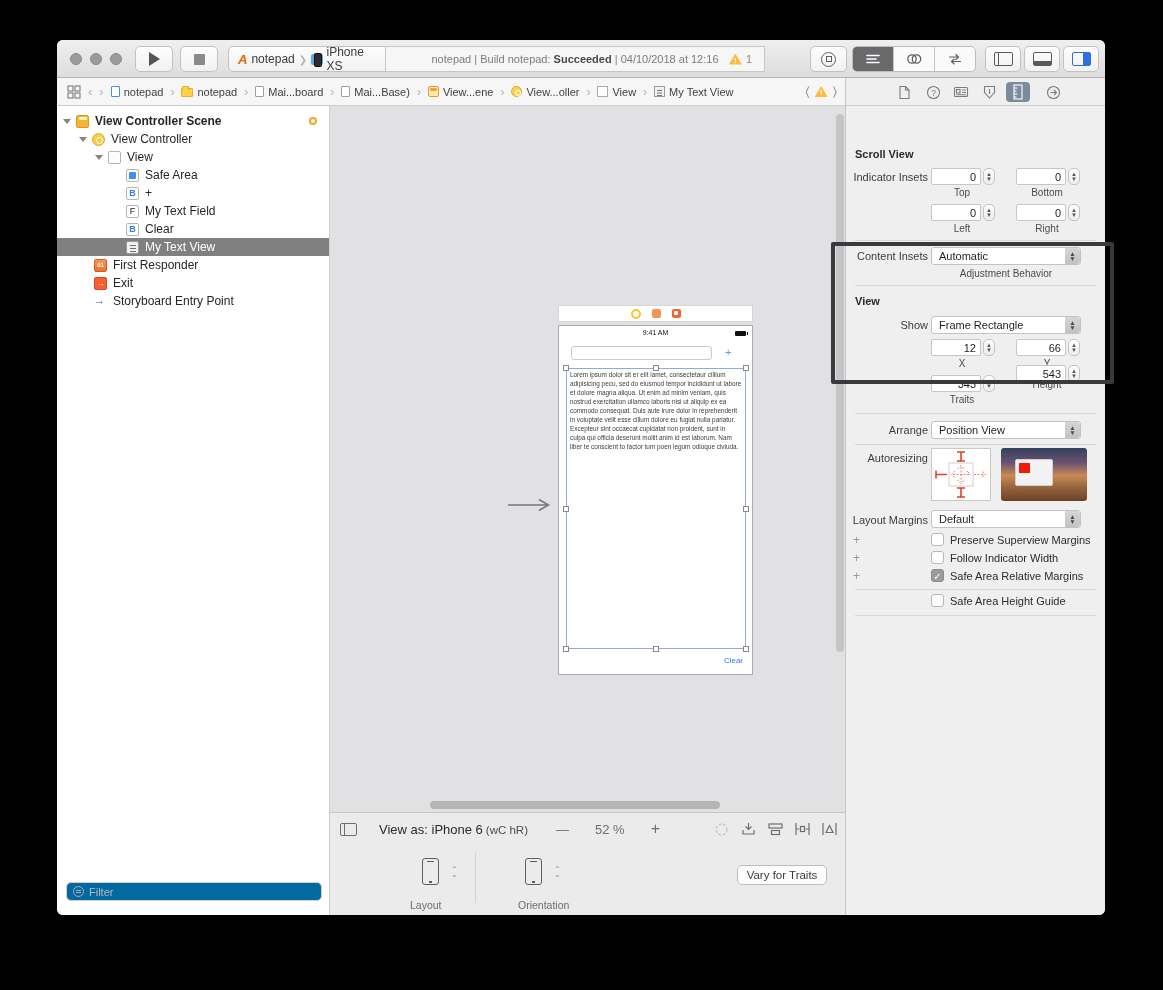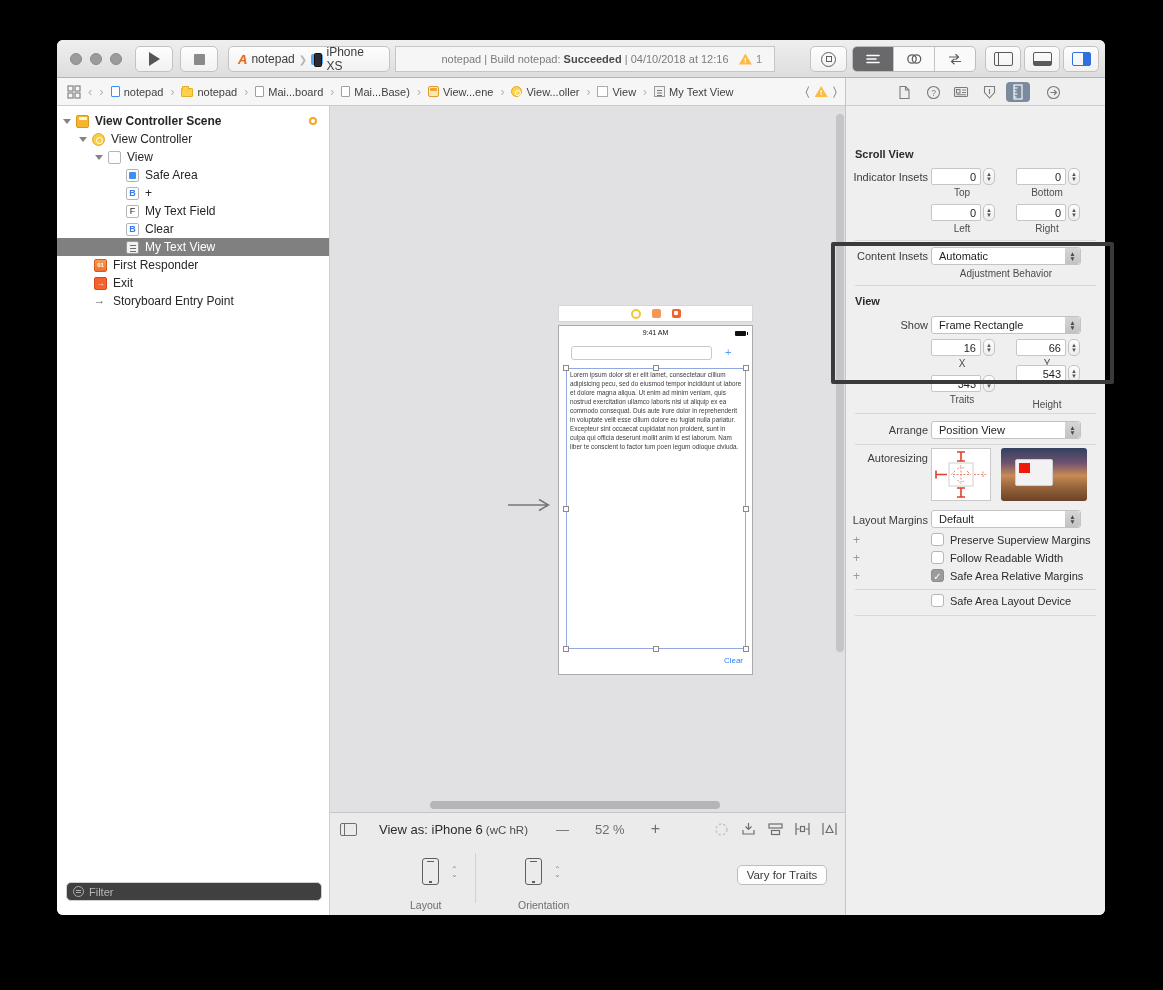--- a/index.html
+++ b/index.html
@@ -14,21 +14,21 @@
   .tbtn { position:absolute; top:6px; height:26px; background:linear-gradient(#fdfdfd,#f1f1f1); border:1px solid #c2c2c2; border-radius:5px; display:flex; align-items:center; justify-content:center; }
   .play-btn { left:78px; width:38px; }
   .play-glyph { width:0; height:0; border-left:11px solid #555; border-top:7px solid transparent; border-bottom:7px solid transparent; }
   .stop-btn { left:123px; width:38px; }
   .stop-glyph { width:11px; height:11px; background:#8a8a8a; border-radius:1px; }
   .scheme-pill { left:171px; width:162px; gap:4px; padding:0 9px; font-size:12px; color:#3c3c3c; justify-content:flex-start; }
   .app-icon { font-weight:bold; font-style:italic; color:#e8682a; font-size:13px; text-shadow:0 0 1px #f5c04a; }
   .crumb-sep { color:#b5b5b5; font-size:10px; }
   .dest-icon { width:12px; height:11px; background:#59a8f2; border-radius:2px 2px 2px 2px; position:relative; }
   .dest-icon::after { content:""; position:absolute; right:1px; top:-1px; width:6px; height:12px; background:#2a2a30; border-radius:1.5px; border:0.5px solid #111; }
-  .status-pill { left:338px; width:380px; background:#f6f6f6; border:1px solid #c6c6c6; border-radius:0; font-size:11px; color:#7c7c7c; position:absolute; }
+  .status-pill { left:328px; width:380px; background:#f6f6f6; border:1px solid #c6c6c6; border-radius:0; font-size:11px; color:#7c7c7c; position:absolute; }
   .status-text b { color:#4a4a4a; }
   .warn-wrap { position:absolute; right:12px; top:6px; display:flex; align-items:center; gap:4px; }
   .warn-tri { width:13px; height:11px; background:#fdbc40; clip-path:polygon(50% 0,100% 100%,0 100%); position:relative; display:inline-block; }
   .warn-tri::after { content:"!"; position:absolute; left:0; right:0; top:2px; text-align:center; color:#fff; font-size:8px; font-weight:bold; line-height:9px; }
   .warn-count { font-size:11px; color:#8a8a8a; }
   .focus-btn { left:753px; width:37px; }
   .focus-glyph { width:15px; height:15px; border:1.5px solid #5f5f5f; border-radius:50%; display:flex; align-items:center; justify-content:center; }
   .focus-glyph i { width:6px; height:6px; border:1.2px solid #5f5f5f; display:block; }
   .segmented { position:absolute; left:795px; top:6px; width:124px; height:26px; border:1px solid #bdbdbd; border-radius:5px; display:flex; overflow:hidden; background:#fafafa; }
   .seg { flex:1; display:flex; align-items:center; justify-content:center; border-right:1px solid #c4c4c4; }
@@ -79,21 +79,21 @@
   .oi-letter.f { color:#222; font-weight:normal; }
   .oi-tv { background:#f1f1f1; border:1px solid #9a9a9a; }
   .oi-tv::after { content:""; position:absolute; left:2.5px; right:2.5px; top:3px; height:1.2px; background:#6e6e6e; box-shadow:0 3px 0 #6e6e6e, 0 6px 0 #6e6e6e; }
   .oi-fr { background:linear-gradient(#f79b4d,#ee7230); border:1px solid #d85a20; }
   .oi-fr::after { content:"01"; position:absolute; left:0; right:0; top:2px; color:#fff; font-size:6px; text-align:center; font-weight:bold; }
   .oi-exit { background:#f4632e; border:1px solid #d8481c; }
   .oi-exit::after { content:"\2192"; position:absolute; left:0; right:0; top:0; color:#fff; font-size:8px; text-align:center; line-height:12px; }
   .oi-entry { background:none; }
   .oi-entry::after { content:"\2192"; position:absolute; left:0; top:-1px; color:#4f4f4f; font-size:11px; }
   .scene-dot { position:absolute; right:12px; width:8px; height:8px; border:2.2px solid #f5a623; border-radius:50%; background:#fff; }
-  .filter-field { position:absolute; left:9px; bottom:14px; width:256px; height:19px; background:#404040; border:1px solid #cfcfcf; border-radius:5px; display:flex; align-items:center; padding:0 6px; gap:5px;margin-top:28px; }
+  .filter-field { position:absolute; left:9px; bottom:14px; width:256px; height:19px; background:#0369a1; border:1px solid #cfcfcf; border-radius:5px; display:flex; align-items:center; padding:0 6px; gap:5px;margin-top:28px; }
   .filter-ico { width:11px; height:11px; border:1px solid #adadad; border-radius:50%; position:relative; flex:none; }
   .filter-ico::after { content:""; position:absolute; left:2px; right:2px; top:3px; height:1px; background:#adadad; box-shadow:0 2px 0 #adadad; }
   .filter-ph { font-size:11px; color:#b9b9b9; }
 
   
   .canvas { position:absolute; left:273px; top:66px; width:515px; height:706px; background:#e1e1e4; overflow:hidden; }
   .scene-dock { position:absolute; left:228px; top:199px; width:195px; height:17px; background:#fff; border:1px solid #d6d6d6; display:flex; align-items:center; justify-content:center; gap:11px; }
   .sd-vc { width:10px; height:10px; border-radius:50%; background:#fff; border:2.6px solid #f7c531; }
   .sd-fr { width:9px; height:9px; background:#f4823b; border-radius:2px; opacity:.85; }
   .sd-exit { width:9px; height:9px; background:#f4632e; border-radius:2px; position:relative; }
@@ -533,21 +533,21 @@
     <span class="sect-title" style="top:217px">View</span>
     <span class="ilabel" style="top:241px;left:2px">Show</span>
     <span class="popup" style="left:85px;top:238px;width:150px">
         <span>Frame Rectangle</span>
         <span class="pop-arrows">
           <span>▲</span>
           <span>▼</span>
         </span>
       </span>
     <span class="nfield" style="left:85px;top:261px">
-        <span class="nf-box">16</span>
+        <span class="nf-box">12</span>
         <span class="stepper">
           <span>▲</span>
           <span>▼</span>
         </span>
       </span>
     <span class="nfield" style="left:170px;top:261px">
         <span class="nf-box">66</span>
         <span class="stepper">
           <span>▲</span>
           <span>▼</span>
@@ -563,21 +563,21 @@
         </span>
       </span>
     <span class="nfield" style="left:170px;top:287px">
         <span class="nf-box">543</span>
         <span class="stepper">
           <span>▲</span>
           <span>▼</span>
         </span>
       </span>
     <span class="fcap" style="left:85px;top:316px">Traits</span>
-    <span class="fcap" style="left:170px;top:321px">Height</span>
+    <span class="fcap" style="left:170px;top:301px">Height</span>
     <div class="isep" style="top:335px"></div>
     <span class="ilabel" style="top:346px;left:2px">Arrange</span>
     <span class="popup" style="left:85px;top:343px;width:150px">
         <span>Position View</span>
         <span class="pop-arrows">
           <span>▲</span>
           <span>▼</span>
         </span>
       </span>
     <div class="isep" style="top:366px"></div>
@@ -611,29 +611,29 @@
         </span>
       </span>
     <span class="plus-sym" style="top:455px">+</span>
     <div class="checkrow" style="left:85px;top:455px">
       <span class="cbox"></span>
         <span>Preserve Superview Margins</span>
     </div>
     <span class="plus-sym" style="top:473px">+</span>
     <div class="checkrow" style="left:85px;top:473px">
       <span class="cbox"></span>
-        <span>Follow Readable Width</span>
+        <span>Follow Indicator Width</span>
     </div>
     <span class="plus-sym" style="top:491px">+</span>
     <div class="checkrow" style="left:85px;top:491px">
       <span class="cbox checked"></span>
         <span>Safe Area Relative Margins</span>
     </div>
     <div class="isep" style="top:511px"></div>
     <div class="checkrow" style="left:85px;top:516px">
       <span class="cbox"></span>
-        <span>Safe Area Layout Device</span>
+        <span>Safe Area Height Guide</span>
     </div>
     <div class="isep" style="top:537px"></div>
   </div>
 </div>
 
 <div class="anno-box"></div>
 
 </body></html>

